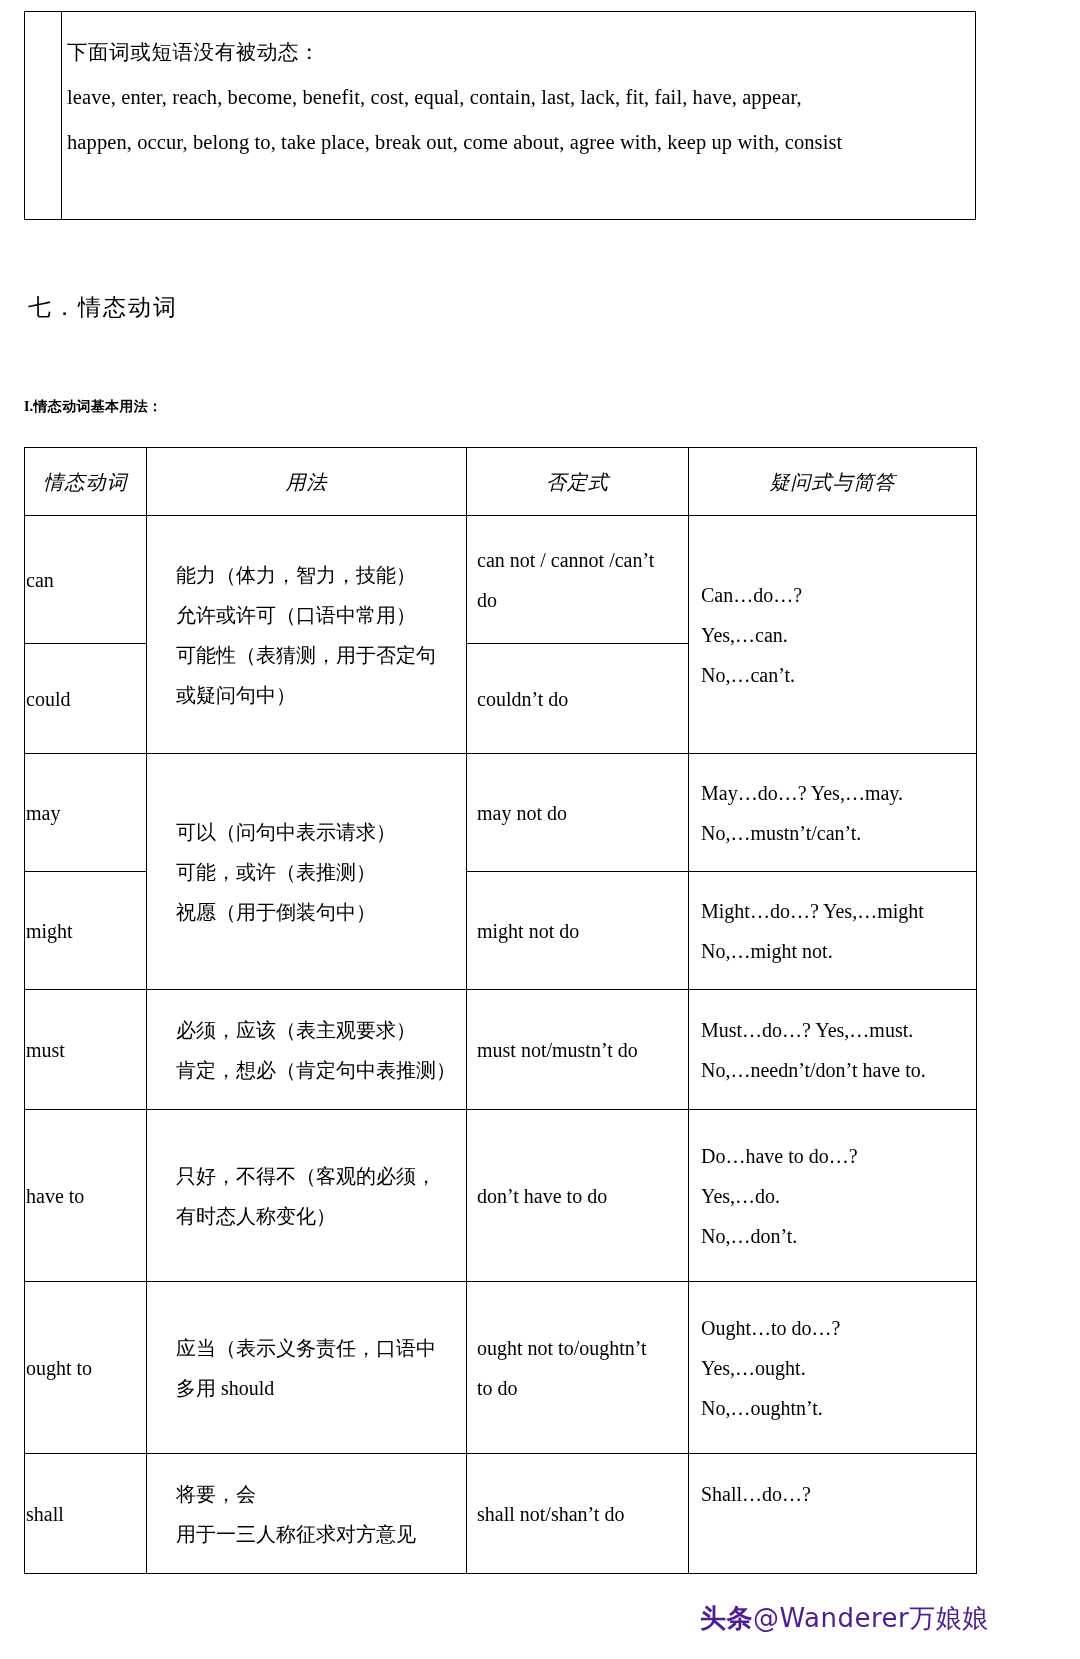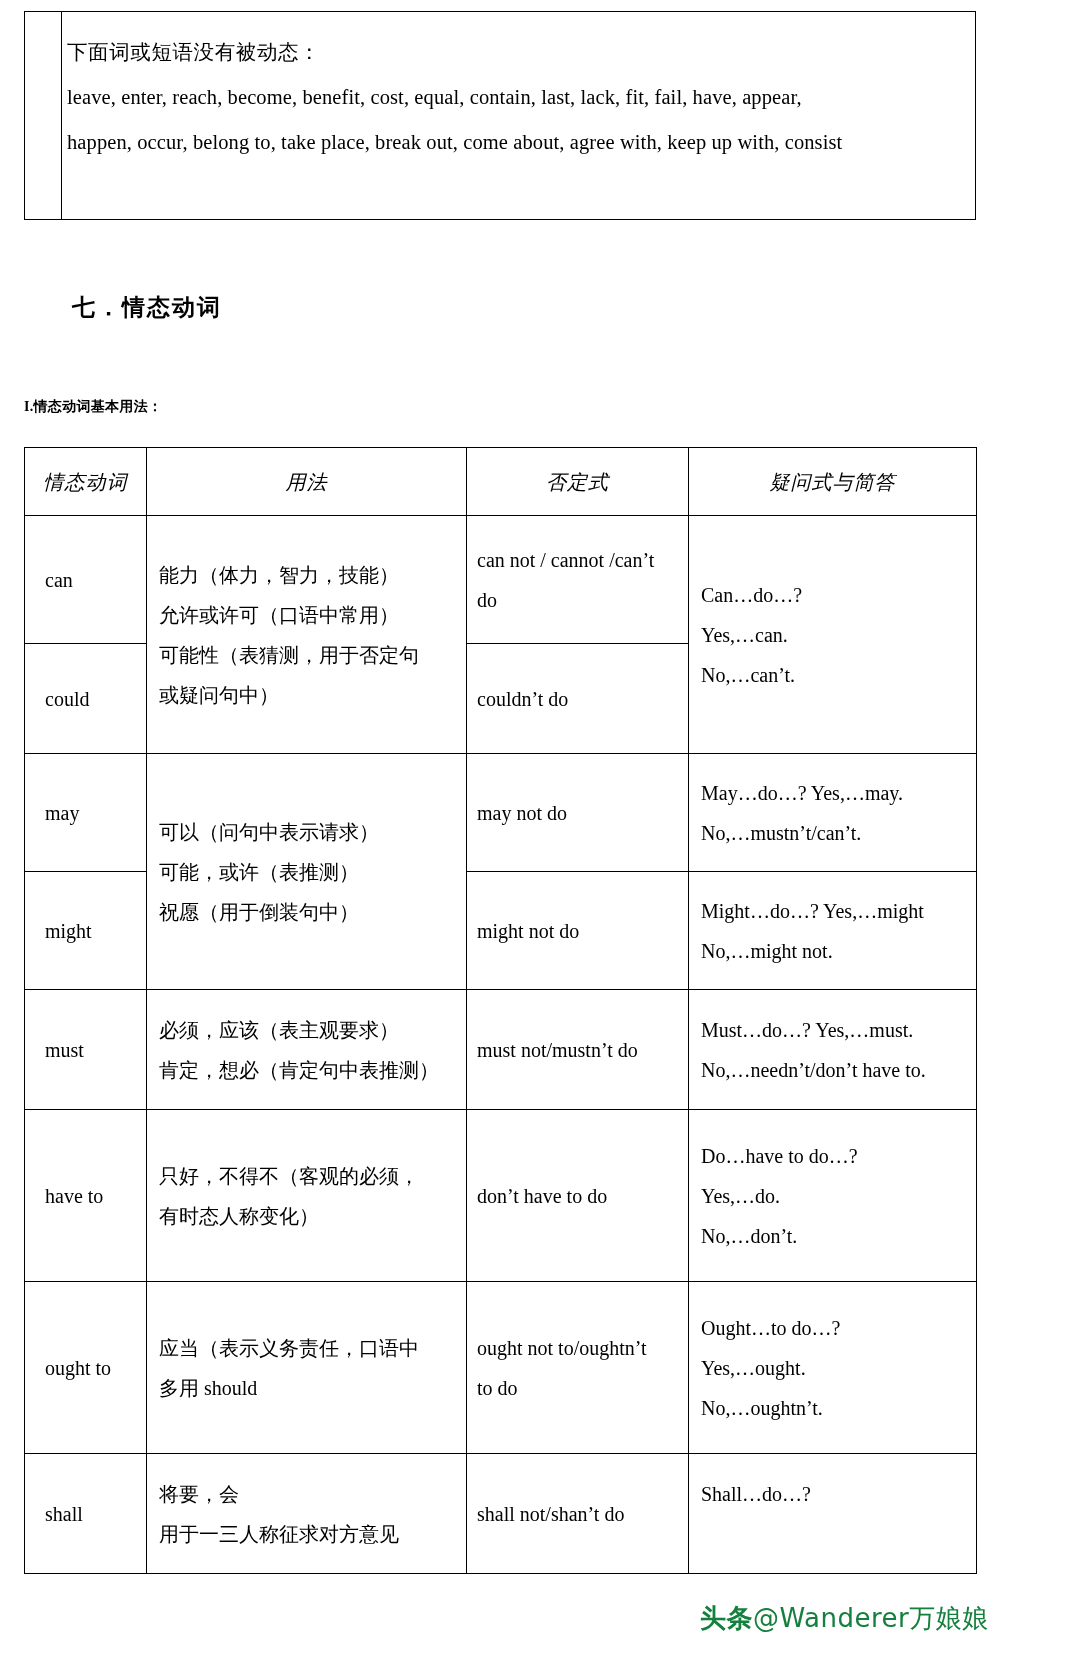--- a/index.html
+++ b/index.html
@@ -51,23 +51,22 @@
   .note-line.cjk-lead {
     letter-spacing: 0.6px;
   }
 
   
   .section-heading {
     position: absolute;
     left: 28px;
     top: 292px;
     font-size: 23px;
-    font-weight: bold;
+    font-weight: normal;
     letter-spacing: 2px;
-    margin-left: 44px;
   }
 
   .sub-heading {
     position: absolute;
     left: 24px;
     top: 398px;
     font-size: 14px;
     font-weight: bold;
     letter-spacing: 0.3px;
   }
@@ -94,37 +93,37 @@
     height: 68px;
     line-height: 30px;
     letter-spacing: 1px;
     font-style: italic;
   }
   .col-modal  { width: 122px; }
   .col-usage  { width: 320px; }
   .col-neg    { width: 222px; }
   .col-quest  { width: 288px; }
 
-  td.c-modal  { padding-left: 20px; }
-  td.c-usage  { padding-left: 12px; }
+  td.c-modal  { padding-left: 1px; }
+  td.c-usage  { padding-left: 29px; }
   td.c-neg    { padding-left: 10px; margin-left: 22px; }
   td.c-quest  { padding-left: 12px; }
 
   .cell-line { display: block; white-space: nowrap; }
 
   .tight { line-height: 39px; }
 
   
   .watermark {
     position: absolute;
     left: 700px;
     top: 1601px;
     font-size: 26px;
     font-family: "DejaVu Sans", sans-serif;
-    color: #15803d;
+    color: #4c1d95;
     letter-spacing: 0.5px;
     white-space: nowrap;
     pointer-events: none;
   }
   .watermark .wm-tt {
     font-weight: bold;
     font-family: "Liberation Sans", sans-serif;
   }
 </style>
 </head>

